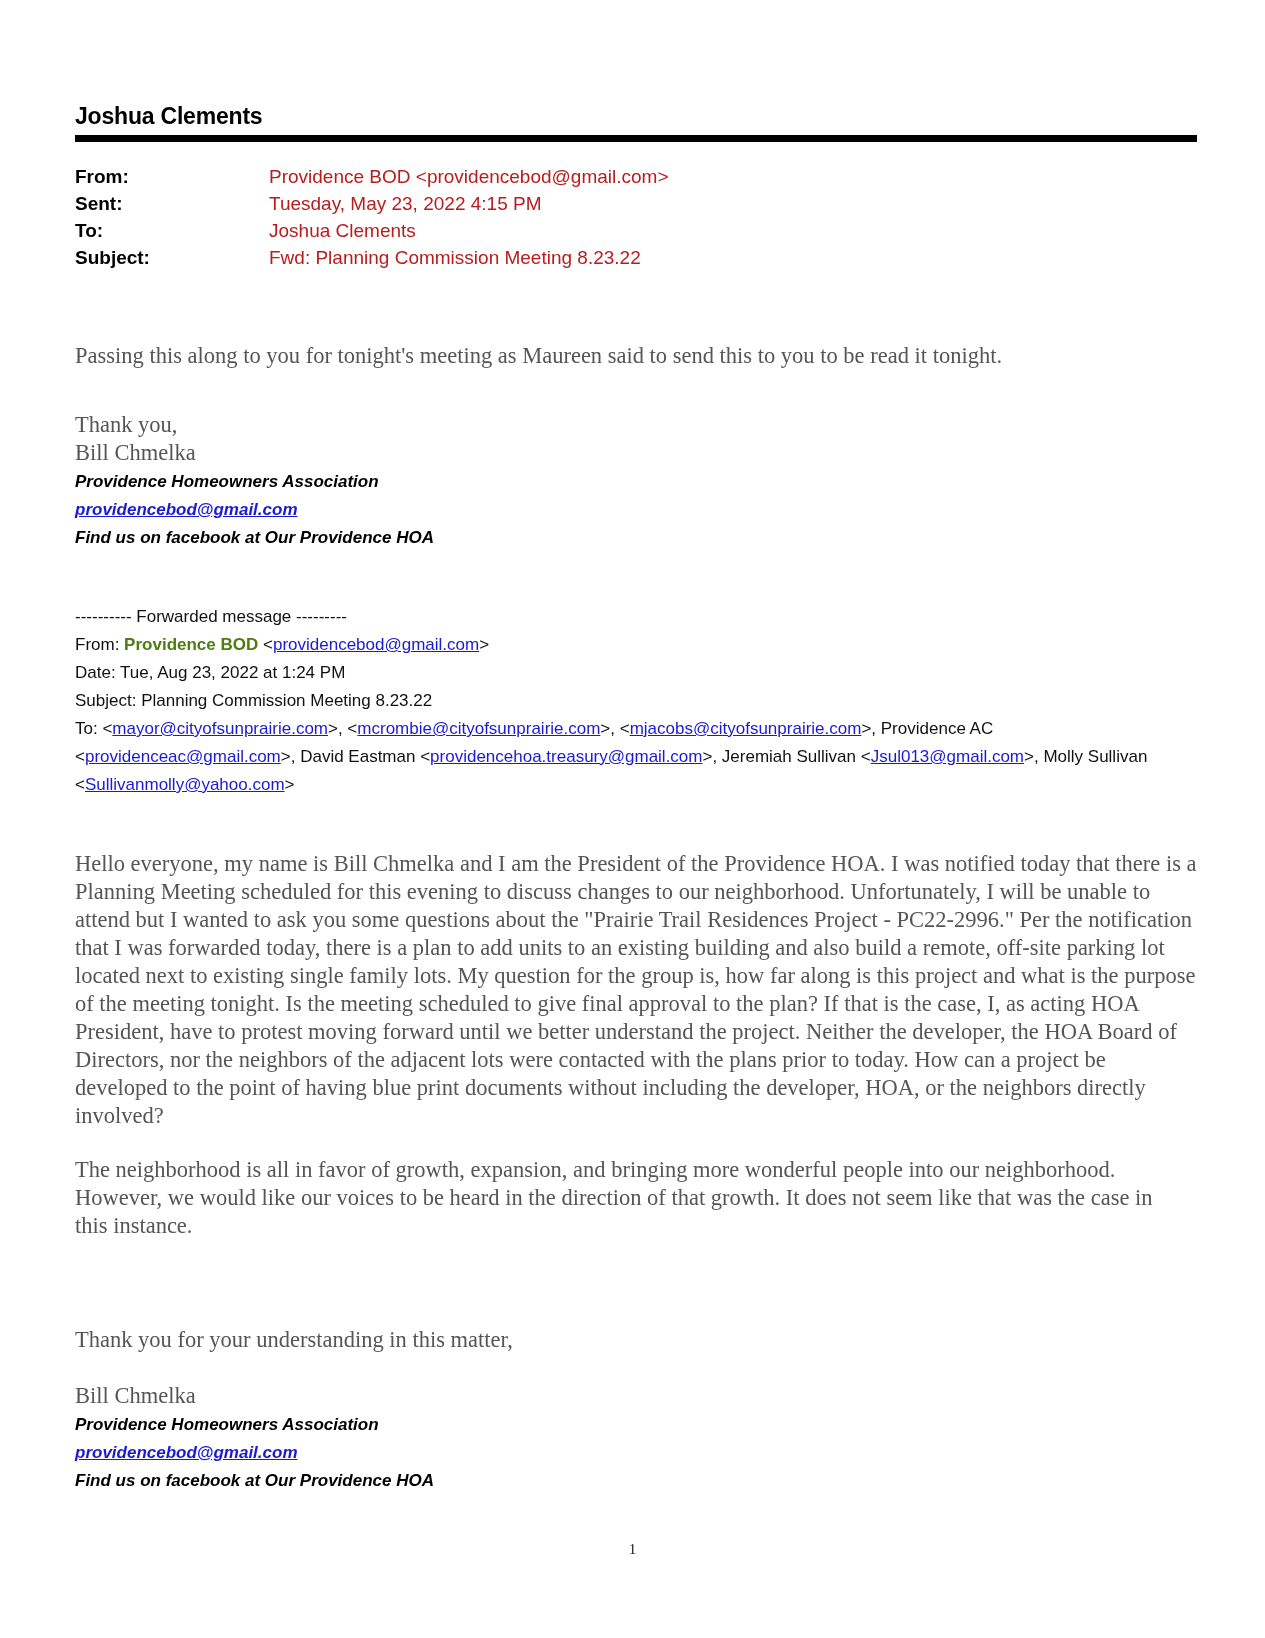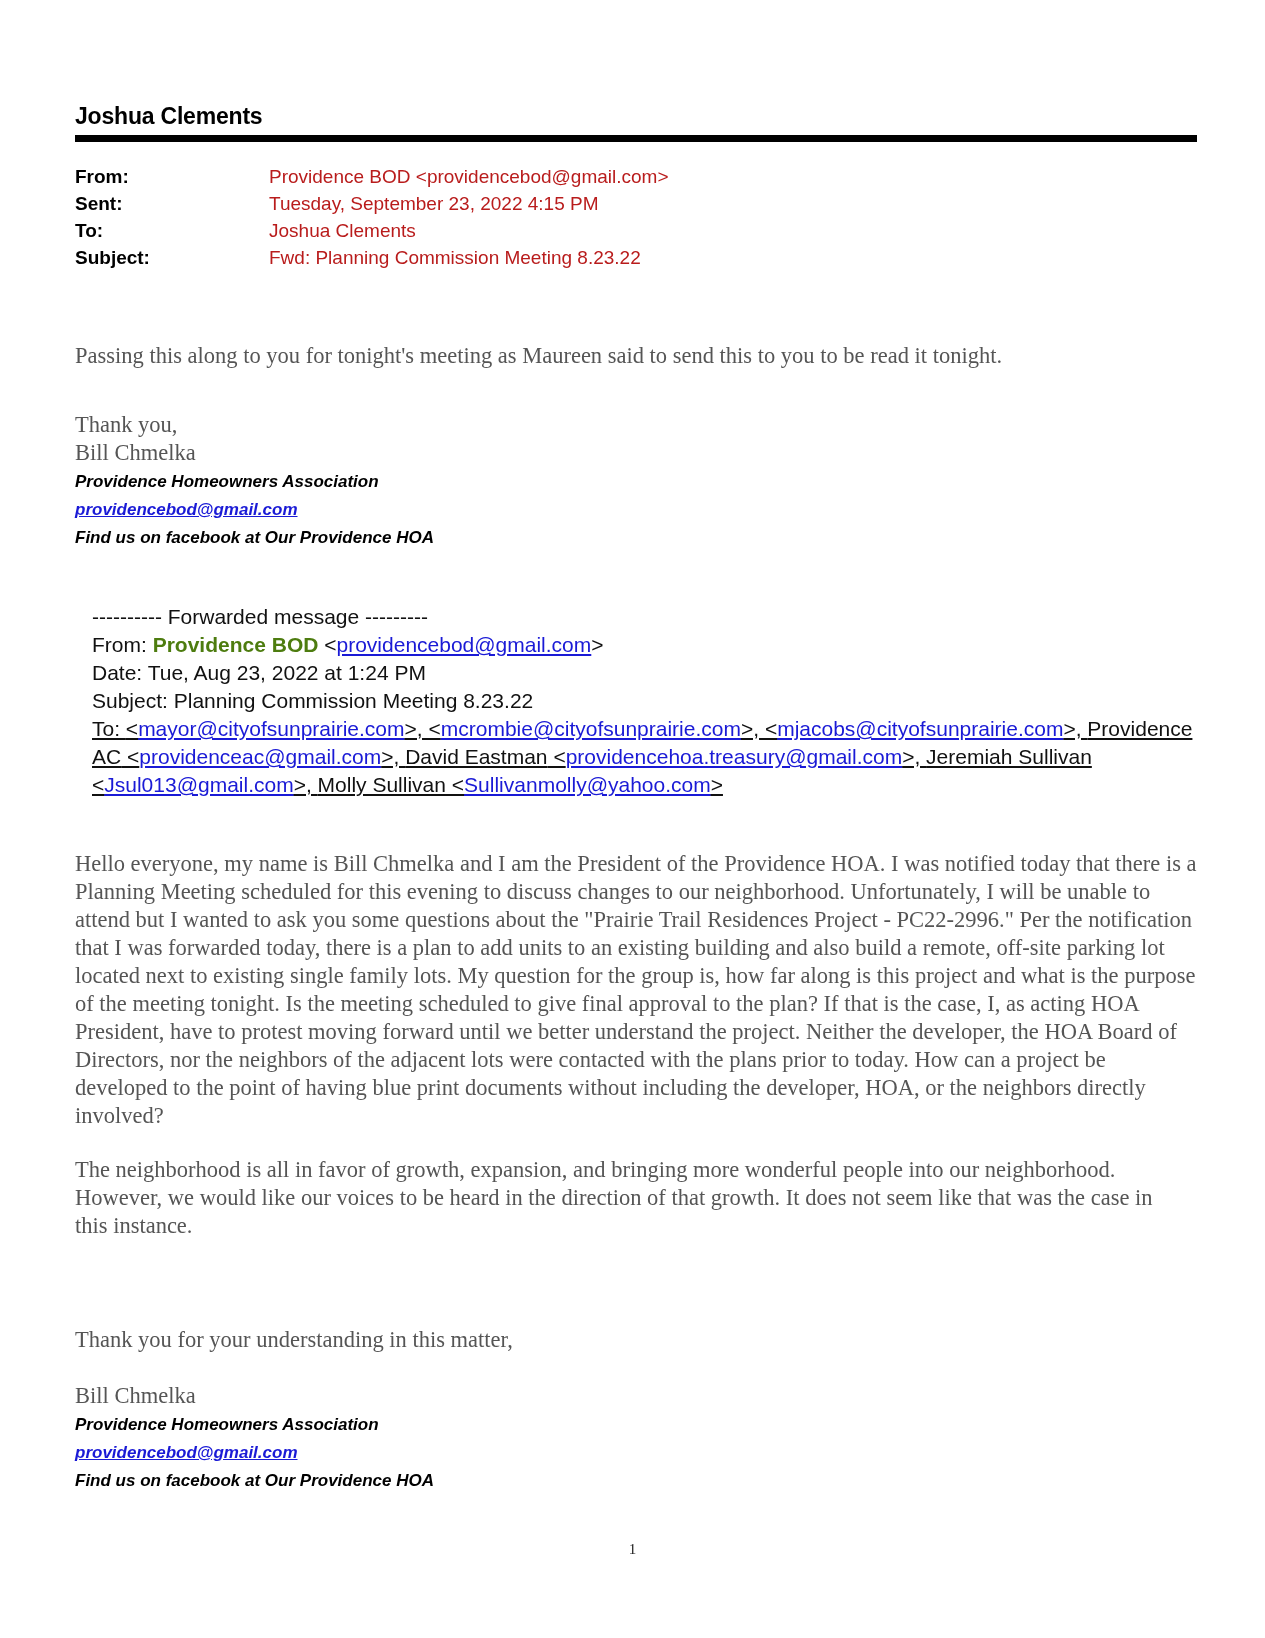--- a/index.html
+++ b/index.html
@@ -9,39 +9,39 @@
     .serif { font-family: "Liberation Serif", "DejaVu Serif", serif; }
     a.link { color: #1a1ad6; text-decoration: underline; text-align: center; }
     .title { position: absolute; top: 103px; left: 0; font-size: 23px; font-weight: bold; color: #000; letter-spacing: -0.2px; }
     .rule { position: absolute; top: 135px; left: 0; width: 1122px; height: 7px; background: #000; }
     .hdr { position: absolute; left: 0; font-size: 19px; color: #000; line-height: 27px; }
     .hdr .lbl { position: absolute; left: 0; width: 190px; font-weight: bold; }
     .hdr .val { position: absolute; left: 194px; white-space: nowrap; color: #b91c1c; }
     .para { position: absolute; left: 0; width: 1122px; font-size: 22.5px; line-height: 28px; color: #555; }
     .sig { position: absolute; left: 0; font-size: 17px; line-height: 28px; font-style: italic; font-weight: bold; color: #000; }
     .sig a.link { color: #1a1ad6; }
-    .fwd { position: absolute; left: 17px; width: 1122px; font-size: 21px; line-height: 28px; color: #111; }
+    .fwd { position: absolute; left: 0; width: 1122px; font-size: 17px; line-height: 28px; color: #111; }
     .fwd b { font-weight: bold; color: #4d7c0f; }
     .pagenum { position: absolute; top: 1541px; left: 0; width: 1265px; text-align: center; font-size: 15px; color: #222; }
   </style>
 </head>
 <body>
 
 <div class="page">
 
   <div class="title sans">Joshua Clements</div>
   <div class="rule"></div>
 
   <div class="hdr sans" style="top:163px;">
     <span class="lbl">From:</span>
     <span class="val">Providence BOD &lt;providencebod@gmail.com&gt;</span>
   </div>
   <div class="hdr sans" style="top:190px;">
     <span class="lbl">Sent:</span>
-    <span class="val">Tuesday, September 23, 2022 4:15 PM</span>
+    <span class="val">Tuesday, May 23, 2022 4:15 PM</span>
   </div>
   <div class="hdr sans" style="top:217px;">
     <span class="lbl">To:</span>
     <span class="val">Joshua Clements</span>
   </div>
   <div class="hdr sans" style="top:244px;">
     <span class="lbl">Subject:</span>
     <span class="val">Fwd: Planning Commission Meeting 8.23.22</span>
   </div>
 
@@ -55,21 +55,21 @@
   </div>
   <div class="sig sans" style="top:524px;">Find us on facebook at Our Providence HOA</div>
 
   <div class="fwd sans" style="top:603px;">---------- Forwarded message ---------</div>
   <div class="fwd sans" style="top:631px;">
     <span>From: </span><b>Providence BOD</b>
     &lt;<a class="link" href="#">providencebod@gmail.com</a>&gt;
   </div>
   <div class="fwd sans" style="top:659px;">Date: Tue, Aug 23, 2022 at 1:24 PM</div>
   <div class="fwd sans" style="top:687px;">Subject: Planning Commission Meeting 8.23.22</div>
-  <div class="fwd sans" style="top:715px;text-decoration:underline;">
+  <div class="fwd sans" style="top:715px;">
     <span>To: </span>&lt;<a class="link" href="#">mayor@cityofsunprairie.com</a>&gt;, &lt;<a class="link" href="#">mcrombie@cityofsunprairie.com</a>&gt;, &lt;<a class="link" href="#">mjacobs@cityofsunprairie.com</a>&gt;, <span>Providence AC</span> &lt;<a class="link" href="#">providenceac@gmail.com</a>&gt;, <span>David Eastman</span> &lt;<a class="link" href="#">providencehoa.treasury@gmail.com</a>&gt;, <span>Jeremiah Sullivan</span> &lt;<a class="link" href="#">Jsul013@gmail.com</a>&gt;, <span>Molly Sullivan</span> &lt;<a class="link" href="#">Sullivanmolly@yahoo.com</a>&gt;
   </div>
 
   <div class="para serif" style="top:850px; width:1125px;">Hello everyone, my name is Bill Chmelka and I am the President of the Providence HOA. I was notified today that there is a Planning Meeting scheduled for this evening to discuss changes to our neighborhood. Unfortunately, I will be unable to attend but I wanted to ask you some questions about the "Prairie Trail Residences Project - PC22-2996." Per the notification that I was forwarded today, there is a plan to add units to an existing building and also build a remote, off-site parking lot located next to existing single family lots. My question for the group is, how far along is this project and what is the purpose of the meeting tonight. Is the meeting scheduled to give final approval to the plan? If that is the case, I, as acting HOA President, have to protest moving forward until we better understand the project. Neither the developer, the HOA Board of Directors, nor the neighbors of the adjacent lots were contacted with the plans prior to today. How can a project be developed to the point of having blue print documents without including the developer, HOA, or the neighbors directly involved?</div>
   <div class="para serif" style="top:1156px; width:1110px;">The neighborhood is all in favor of growth, expansion, and bringing more wonderful people into our neighborhood. However, we would like our voices to be heard in the direction of that growth. It does not seem like that was the case in this instance.</div>
   <div class="para serif" style="top:1326px;">Thank you for your understanding in this matter,</div>
   <div class="para serif" style="top:1382px;">Bill Chmelka</div>
 
   <div class="sig sans" style="top:1411px;">Providence Homeowners Association</div>
   <div class="sig sans" style="top:1439px;">

